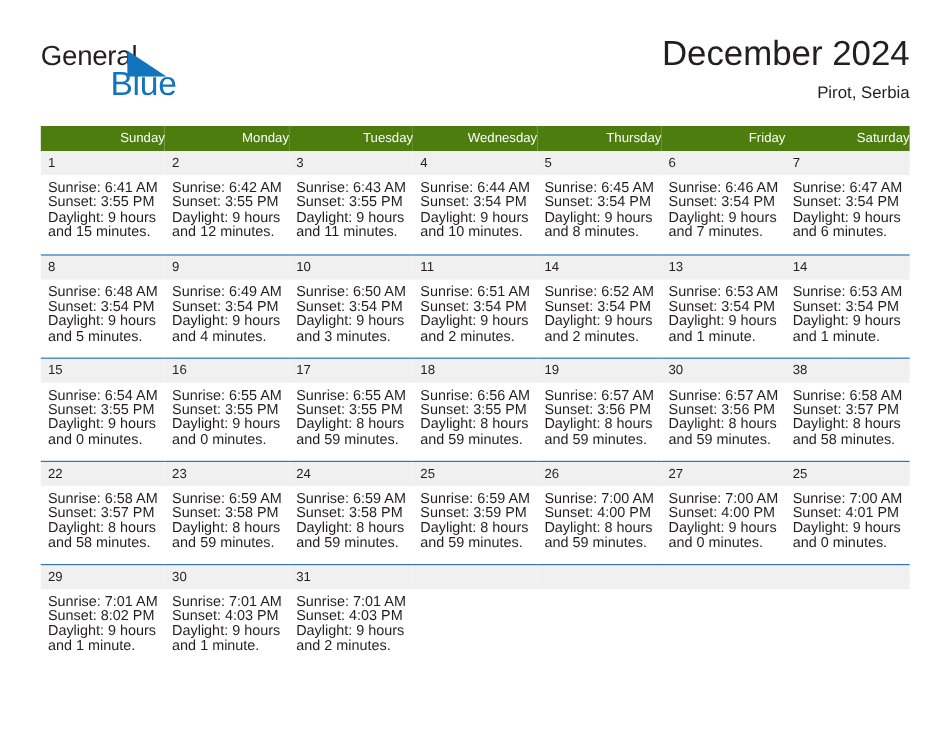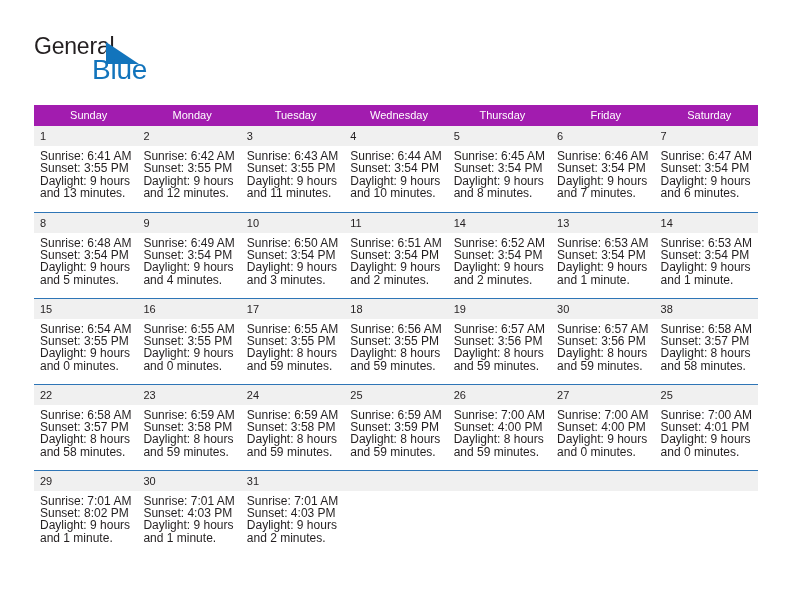--- a/index.html
+++ b/index.html
@@ -85,25 +85,25 @@
   
   .calendar {
     position: absolute;
     left: 34px;
     top: 105px;
     width: 724px;
     border-collapse: collapse;
     table-layout: fixed;
   }
   .calendar th {
-    background: #a21caf;
+    background: #4d7c0f;
     color: #ffffff;
     font-size: 11px;
     font-weight: normal;
-    text-align: center;
+    text-align: right;
     padding: 4px 0 5px 6px;
     line-height: 12px;
     border: none;
   }
   .calendar td {
     vertical-align: top;
     padding: 0;
     border: none;
     border-top: 1.4px solid #2e75b6;
     height: 86px;
@@ -144,20 +144,24 @@
     <div class="logo">
       <span class="logo-general">General</span>
       <span class="logo-tri">
         <svg width="33" height="22" viewBox="0 0 33 22" xmlns="http://www.w3.org/2000/svg">
           <polygon points="0,0 33,22 0,22" fill="#1274bc" transform="translate(0,0)"></polygon>
         </svg>
       </span>
       <span class="logo-blue">Blue</span>
     </div>
 
+    <div class="title-block">
+      <div class="cal-title">December 2024</div>
+      <div class="cal-subtitle">Pirot, Serbia</div>
+    </div>
 
   </div>
 
   <table class="calendar">
     <thead>
       <tr>
         <th>Sunday</th>
         <th>Monday</th>
         <th>Tuesday</th>
         <th>Wednesday</th>
@@ -167,21 +171,21 @@
       </tr>
     </thead>
     <tbody>
         <tr class="week-row">
           <td class="day-cell">
             <div class="daynum">1</div>
             <div class="details">
               <div>Sunrise: 6:41 AM</div>
               <div>Sunset: 3:55 PM</div>
               <div>Daylight: 9 hours</div>
-              <div>and 13 minutes.</div>
+              <div>and 15 minutes.</div>
             </div>
           </td>
           <td class="day-cell">
             <div class="daynum">2</div>
             <div class="details">
               <div>Sunrise: 6:42 AM</div>
               <div>Sunset: 3:55 PM</div>
               <div>Daylight: 9 hours</div>
               <div>and 12 minutes.</div>
             </div>

